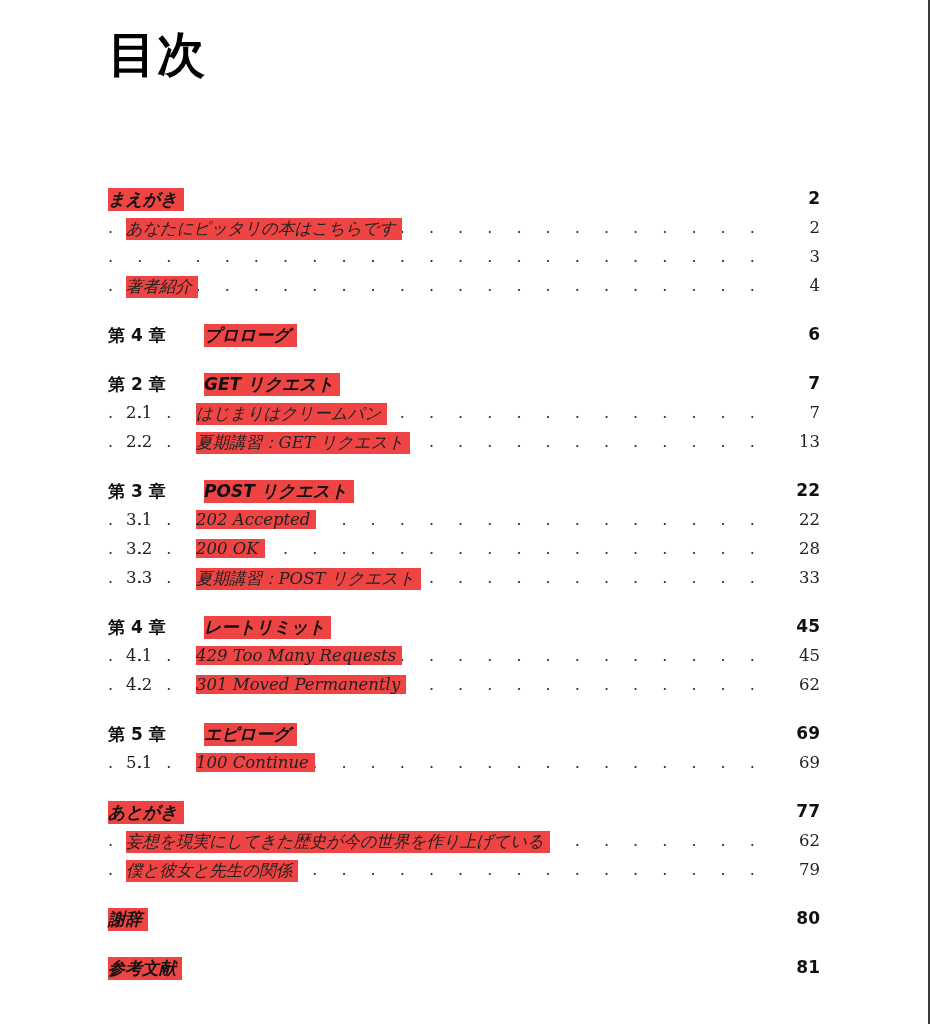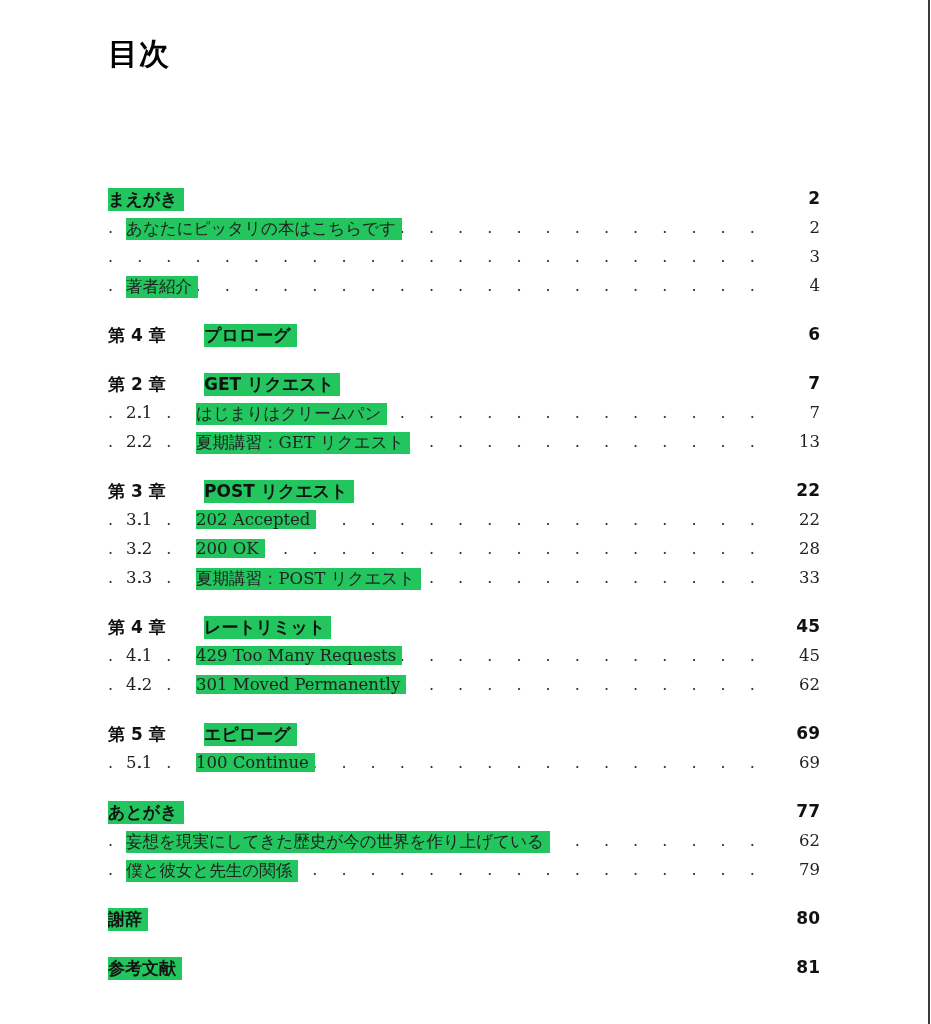--- a/index.html
+++ b/index.html
@@ -1,26 +1,26 @@
 <!DOCTYPE html>
 <html><head>
 <meta charset="utf-8">
 <style>
   html, body { margin: 0; padding: 0; background: #ffffff; }
   body { width: 931px; height: 1024px; position: relative; overflow: hidden; }
   .page { position: absolute; left: 0; top: 0; width: 929px; height: 1024px; background: #fff; }
   .edge { position: absolute; left: 928px; top: 0; width: 2px; height: 1024px; background: #3a3a3a; }
-  .title { position: absolute; left: 108px; top: 26px; font-family: "DejaVu Sans", sans-serif; font-weight: bold; font-size: 30px; line-height: 56px; color: #000; letter-spacing: 1px; text-align: center; }
+  .title { position: absolute; left: 108px; top: 26px; font-family: "DejaVu Sans", sans-serif; font-weight: bold; font-size: 48px; line-height: 56px; color: #000; letter-spacing: 1px; text-align: center; }
   .toc { position: absolute; left: 108px; top: 186px; width: 712px; }
   .row { position: relative; height: 29px; }
   .row.part, .row.chap { font-family: "DejaVu Sans", sans-serif; font-weight: bold; font-size: 17px; color: #111; }
   .row.sub { font-family: "DejaVu Serif", serif; font-size: 16.5px; color: #222; }
   .row .num { position: absolute; left: 0; top: 2px; }
   .row.sub .num { left: 18px; top: 3px; }
-  .row .label { position: absolute; left: 0; top: 2px; white-space: nowrap; background: #22c55e; padding-right: 6px; }
+  .row .label { position: absolute; left: 0; top: 2px; white-space: nowrap; background: #ef4444; padding-right: 6px; font-style: italic; }
   .row.chap .label { left: 96px; }
   .row.sub.numbered .label { left: 88px; top: 3px; }
   .row.sub.plain .label { left: 18px; top: 3px; }
   .row .page-no { position: absolute; right: 0; top: 2px; text-align: right; }
   .row.sub .page-no { top: 3px; }
   .leader { position: absolute; left: 0; right: 54px; top: 3px; height: 22px; overflow: hidden; white-space: nowrap; text-align: right; color: #333; font-family: "DejaVu Serif", serif; font-size: 16px; letter-spacing: 9.5px; }
   .gap { height: 20px; }
 </style>
 </head>
 <body>

